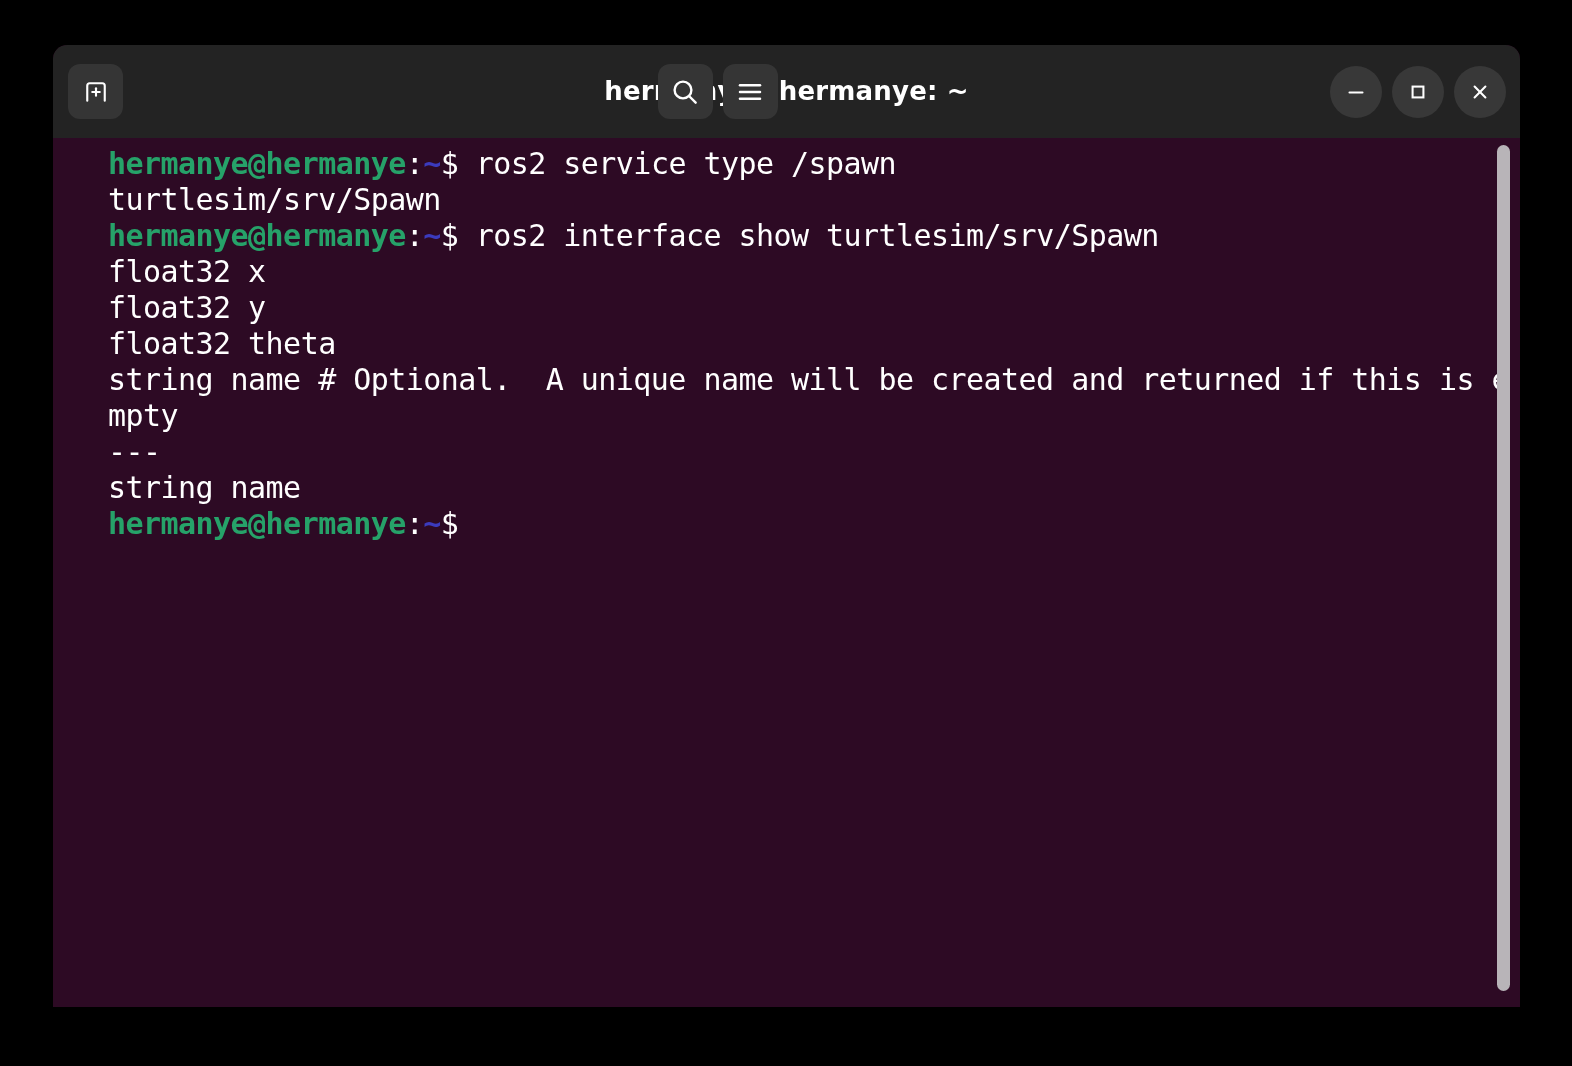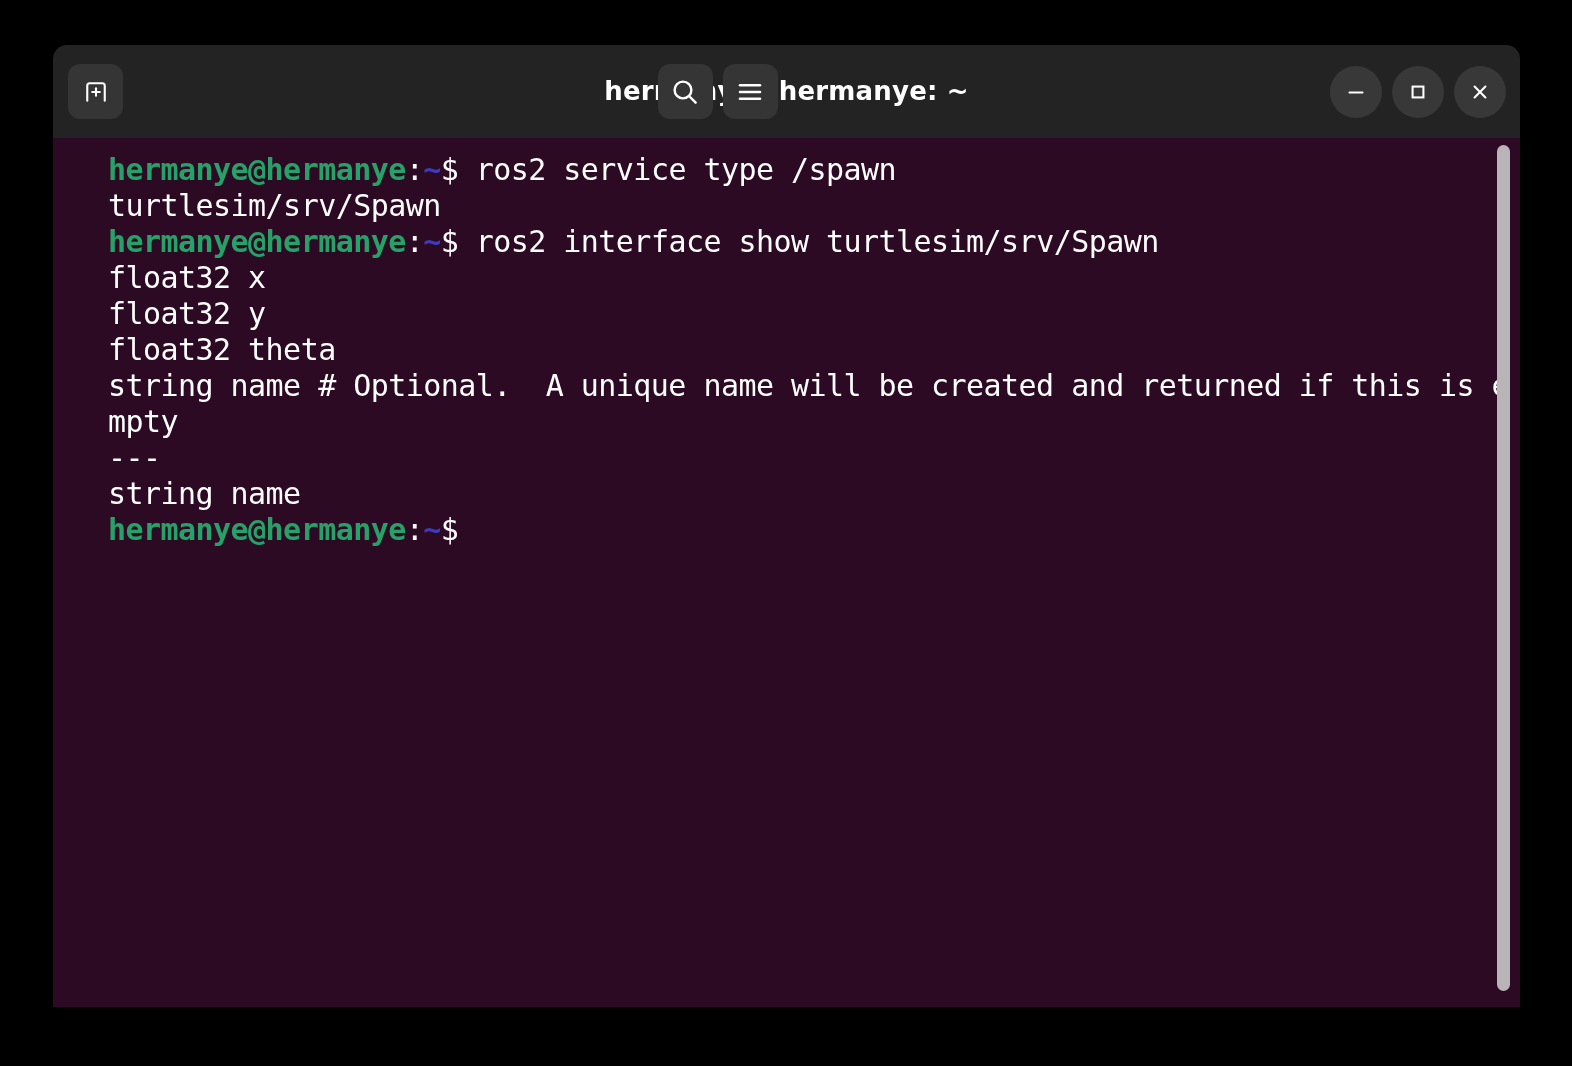--- a/index.html
+++ b/index.html
@@ -114,21 +114,21 @@
   #term {
     position: relative;
     height: 869px;
     background: #2d0a24;
     overflow: hidden;
   }
 
   #term-text {
     position: absolute;
     left: 55px;
-    top: 14px;
+    top: 8px;
     right: 30px;
     font-family: "DejaVu Sans Mono", monospace;
     font-size: 30px;
     line-height: 36px;
     color: #ffffff;
     white-space: pre;
     letter-spacing: -0.55px;
   }
 
   .line { height: 36px; }

